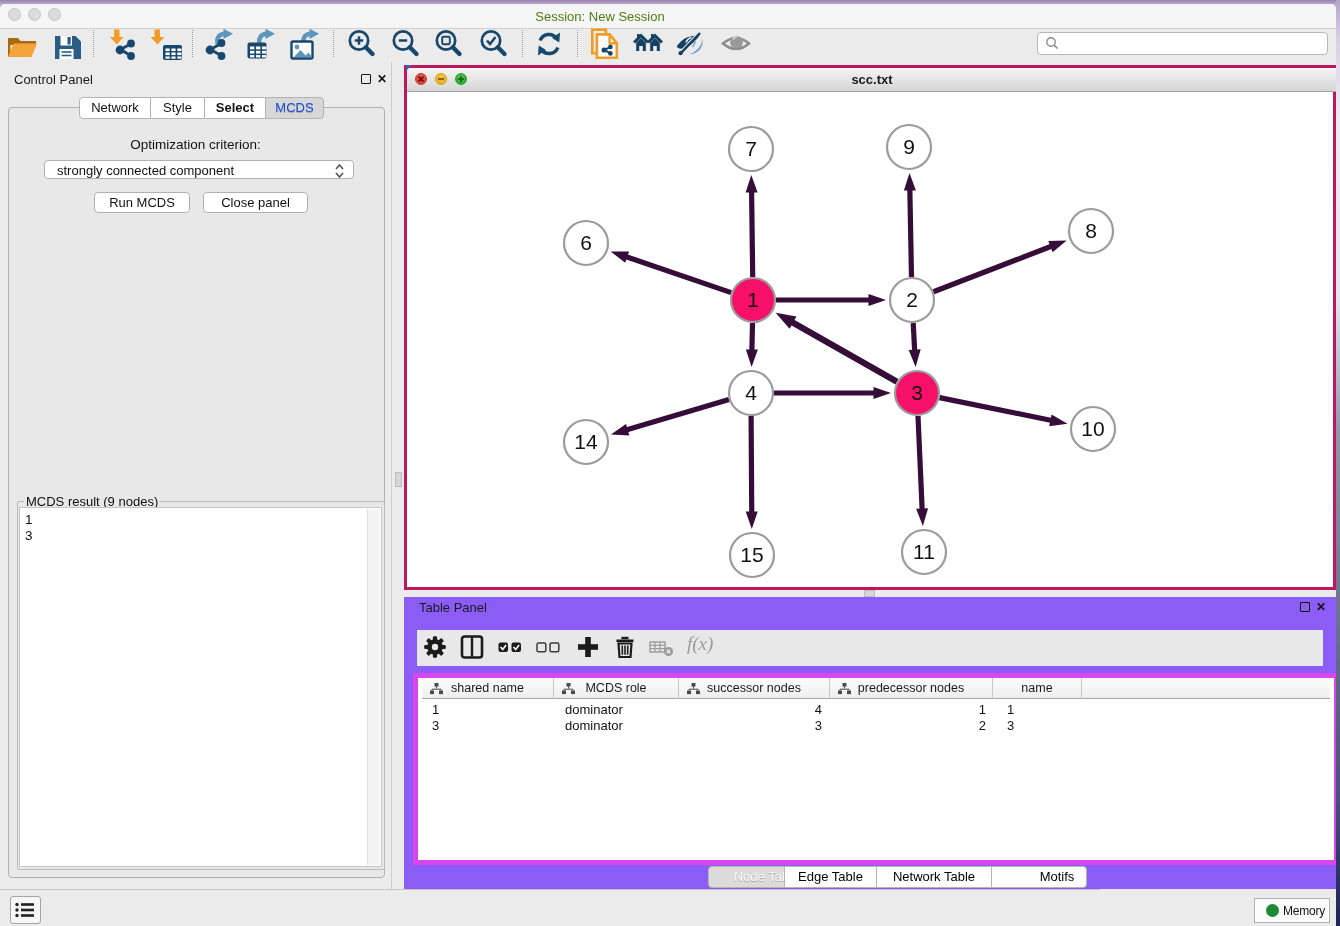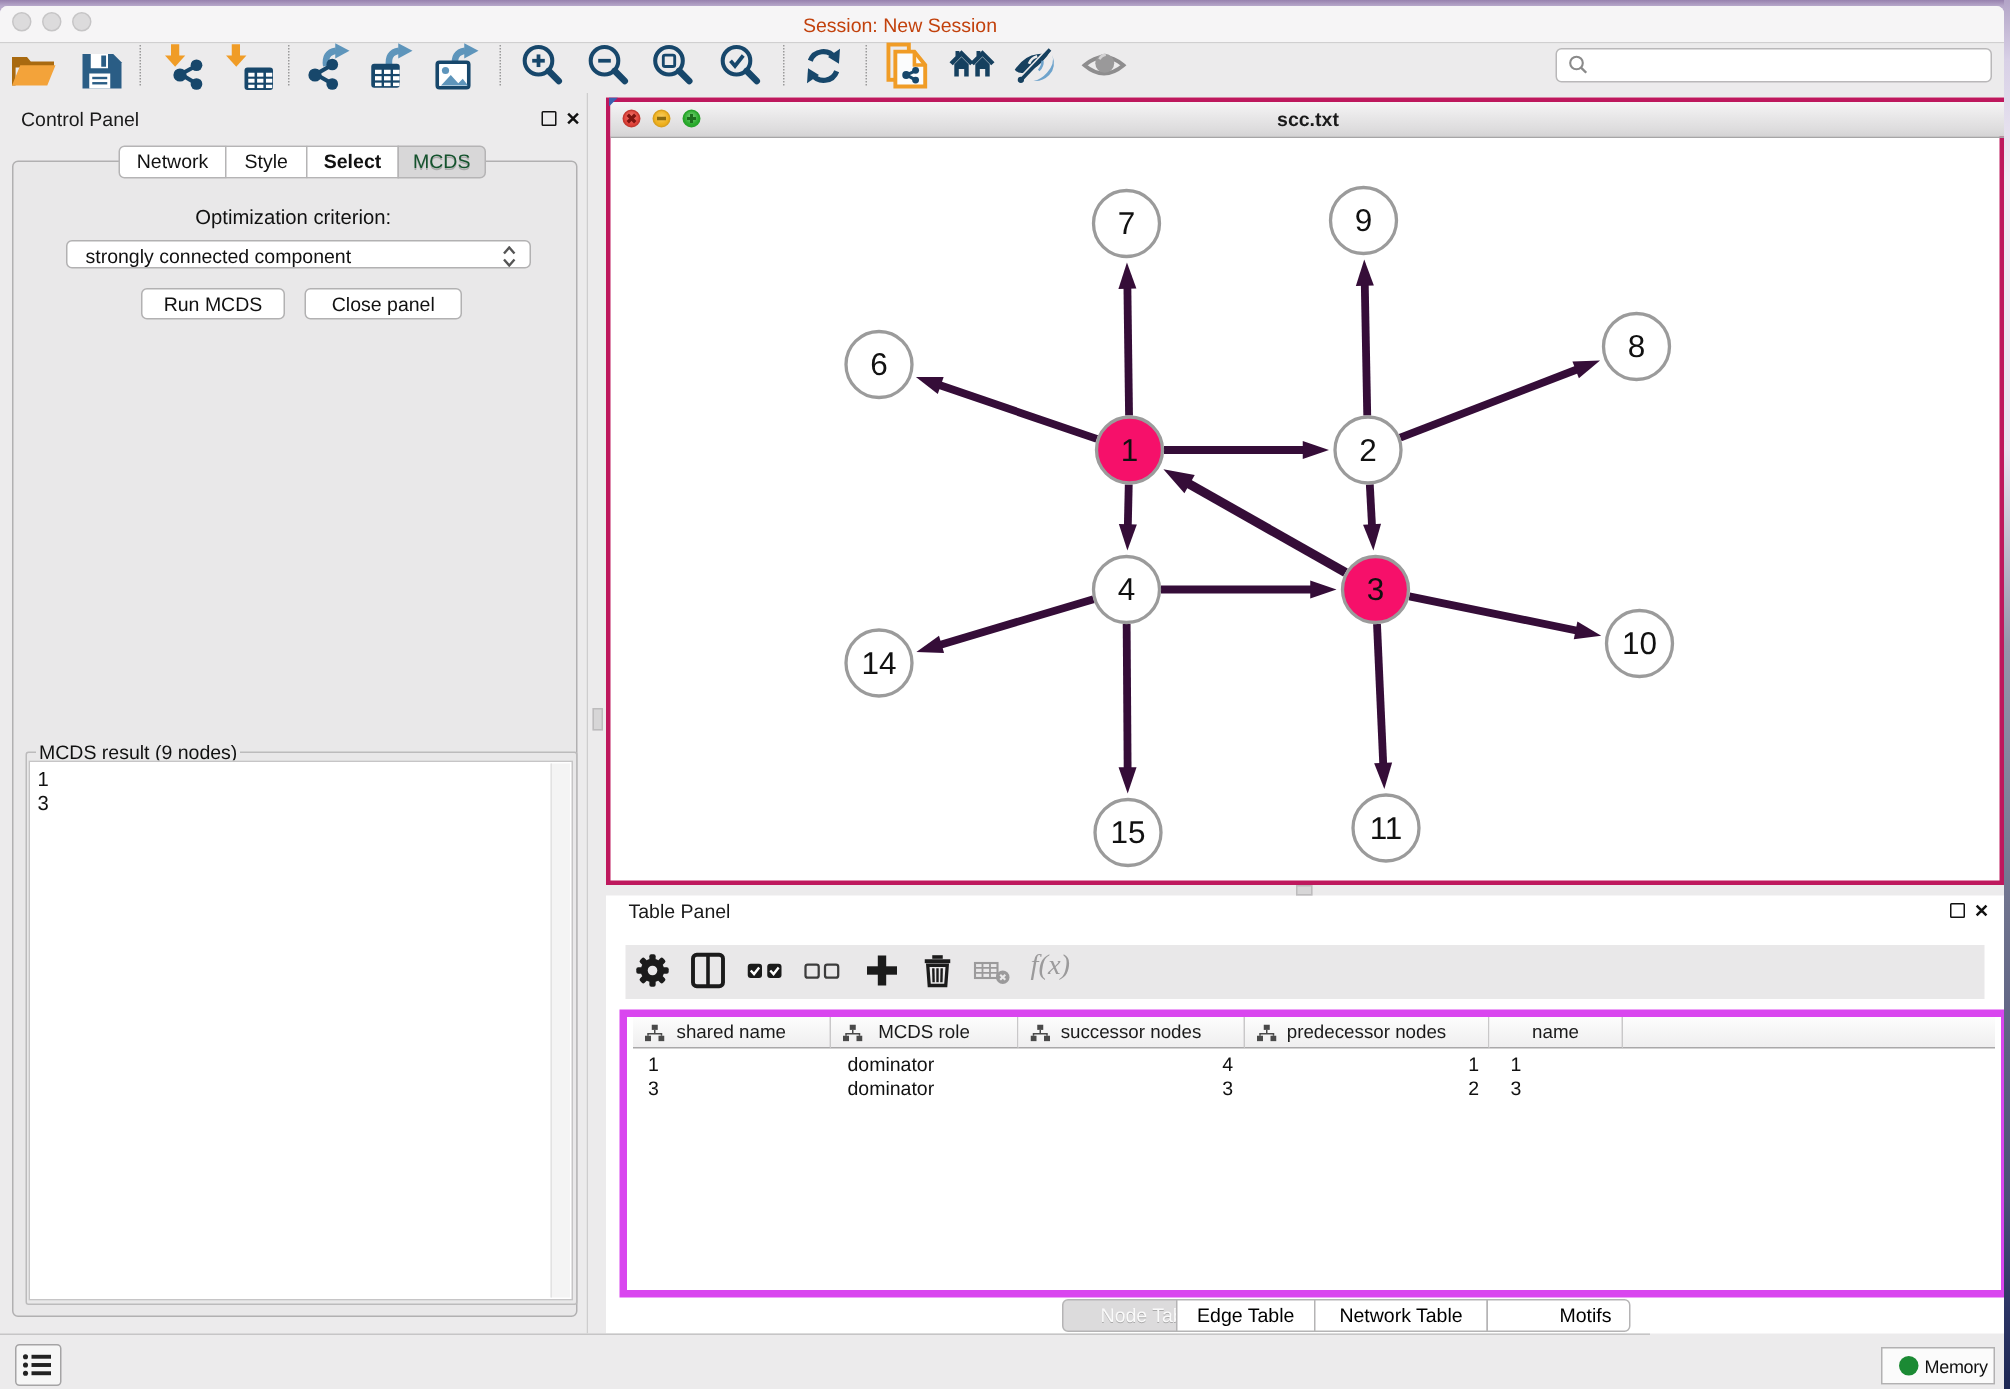--- a/index.html
+++ b/index.html
@@ -4,21 +4,21 @@
 html,body{margin:0;padding:0;}
 body{width:1340px;height:926px;position:relative;overflow:hidden;
   font-family:"Liberation Sans",sans-serif;background:#ecebec;}
 .abs{position:absolute;}
 .deskTop{left:0;top:0;width:1340px;height:10px;background:linear-gradient(#9781ae,#b7a8ca 40%,#bfb0d2);}
 .deskRight{left:1336px;top:0;width:4px;height:926px;
   background:linear-gradient(#b3a4c7 0px,#d8d0e6 40px,#efecf5 120px,#e7e3f0 300px,#9595ab 430px,#70748f 600px,#4a5077 800px,#2b3465 875px,#1d2753 926px);}
 .app{left:0;top:4px;width:1336px;height:922px;background:#ecebec;border-radius:5px 5px 0 0;}
 .titlebar{left:0;top:0;width:1336px;height:24px;background:#f6f5f6;border-radius:5px 5px 0 0;border-bottom:1px solid #d0cfd0;}
 .tl{width:11px;height:11px;border-radius:50%;background:#dcdbdc;border:1px solid #c6c5c6;top:3.5px;}
-.titleText{top:5px;left:0;width:1200px;text-align:center;font-size:13px;color:#c2410c;}
+.titleText{top:5px;left:0;width:1200px;text-align:center;font-size:13px;color:#4d7c0f;}
 .toolbar{left:0;top:25px;width:1336px;height:37px;background:#ecebec;}
 .tsep{top:1px;width:0px;height:27px;border-left:1px dotted #9a9a9a;}
 .searchbox{left:1037px;top:28px;width:289px;height:21px;background:#fff;border:1px solid #b9b8b9;border-radius:4px;}
 
 .cpanel{left:0;top:62px;width:391px;height:827px;background:#ecebec;}
 .phead{font-size:13px;color:#1a1a1a;}
 .sqicon{width:8px;height:8px;border:1.5px solid #111;border-radius:1px;}
 .xicon{font-size:12px;color:#111;font-weight:bold;}
 .tabc{left:8px;top:45px;width:375px;height:769px;background:#e9e8e9;border:1px solid #b1b0b1;border-radius:4px;}
 .tab{top:35px;height:20px;border:1px solid #b5b4b5;background:#fff;font-size:13px;color:#111;text-align:center;line-height:20px;}
@@ -27,21 +27,21 @@
 .fieldset{left:17px;top:439px;width:366px;height:367px;border:1px solid #bcbbbc;border-radius:2px;}
 .fslegend{left:24px;top:432px;background:#e9e8e9;font-size:13px;color:#111;padding:0 2px;}
 .tarea{left:19px;top:445px;width:361px;height:358px;background:#fff;border:1px solid #c6c5c6;}
 .scrtrack{right:1px;top:1px;width:12px;height:356px;background:#f4f4f4;border-left:1px solid #e2e2e2;position:absolute;}
 
 .netwin{left:404px;top:65px;width:932px;height:525px;background:#fff;border:3px solid #be185d;box-sizing:border-box;}
 .nettitle{left:0;top:0;width:930px;height:23px;background:linear-gradient(#f5f4f5,#dddcdd 80%,#d4d3d4);border-bottom:1px solid #a6a5a6;}
 .wl{width:12px;height:12px;border-radius:50%;top:5px;box-sizing:border-box;}
 .netname{top:4px;left:0;width:930px;text-align:center;font-size:13px;font-weight:bold;color:#1a1a1a;}
 
-.tpanel{left:404px;top:597px;width:932px;height:292px;background:#ffffff;}
+.tpanel{left:404px;top:597px;width:932px;height:292px;background:#8b5cf6;}
 .ttoolbar{left:13px;top:33px;width:906px;height:36px;background:#e9e8e9;}
 .ttable{left:9px;top:76px;width:916px;height:182px;background:#fff;border:5px solid #d946ef;}
 .th{top:0;height:21px;background:linear-gradient(#fdfdfd,#efeeef);border-right:1px solid #c9c8c9;border-bottom:1px solid #a9a8a9;font-size:12.5px;color:#1a1a1a;text-align:center;line-height:21px;box-sizing:border-box;}
 .trow{font-size:13px;color:#111;}
 .btab{top:269px;height:20px;border:1px solid #b5b4b5;font-size:13px;text-align:center;line-height:20px;font-weight:500;}
 
 .statusbar{left:0;top:889px;width:1100px;height:37px;background:#ecebec;border-top:1px solid #c6c5c6;}
 .membtn{left:1254px;top:8px;width:74px;height:23px;background:#fbfbfb;border:1px solid #b2b1b2;font-size:13px;color:#111;}
 .listbtn{left:10px;top:6px;width:29px;height:26px;background:#f6f6f6;border:1px solid #a5a4a5;border-radius:3px;}
 </style></head>
@@ -202,21 +202,21 @@
 
 <div class="abs" style="left:391px;top:62px;width:1px;height:827px;background:#cecdce;"></div>
 <div class="abs cpanel">
   <div class="abs phead" style="left:14px;top:10px;">Control Panel</div>
   <div class="abs sqicon" style="left:361px;top:12px;"></div>
   <div class="abs xicon" style="left:377px;top:10px;">✕</div>
   <div class="abs tabc"></div>
   <div class="abs tab" style="left:79px;width:70px;border-radius:4px 0 0 4px;">Network</div>
   <div class="abs tab" style="left:150px;width:53px;">Style</div>
   <div class="abs tab" style="left:204px;width:60px;font-weight:bold;">Select</div>
-  <div class="abs tab" style="left:265px;width:57px;border-radius:0 4px 4px 0;background:#d8d7d8;color:#14532d;text-shadow:0 1px 0 #aaa;">MCDS</div>
+  <div class="abs tab" style="left:265px;width:57px;border-radius:0 4px 4px 0;background:#d8d7d8;color:#1d4ed8;text-shadow:0 1px 0 #aaa;">MCDS</div>
   <div class="abs combo">strongly connected component
     <svg width="10" height="14" style="position:absolute;right:8px;top:2.5px;">
       <path d="M1 5 L4.5 1 L8 5" fill="none" stroke="#555" stroke-width="1.6"></path>
       <path d="M1 9 L4.5 13 L8 9" fill="none" stroke="#555" stroke-width="1.6"></path>
     </svg>
   </div>
   <div class="abs" style="left:0;top:75px;width:391px;text-align:center;font-size:13.5px;color:#111;">Optimization criterion:</div>
   <div class="abs btn" style="left:94px;width:94px;">Run MCDS</div>
   <div class="abs btn" style="left:203px;width:103px;">Close panel</div>
   <div class="abs fieldset"></div>

